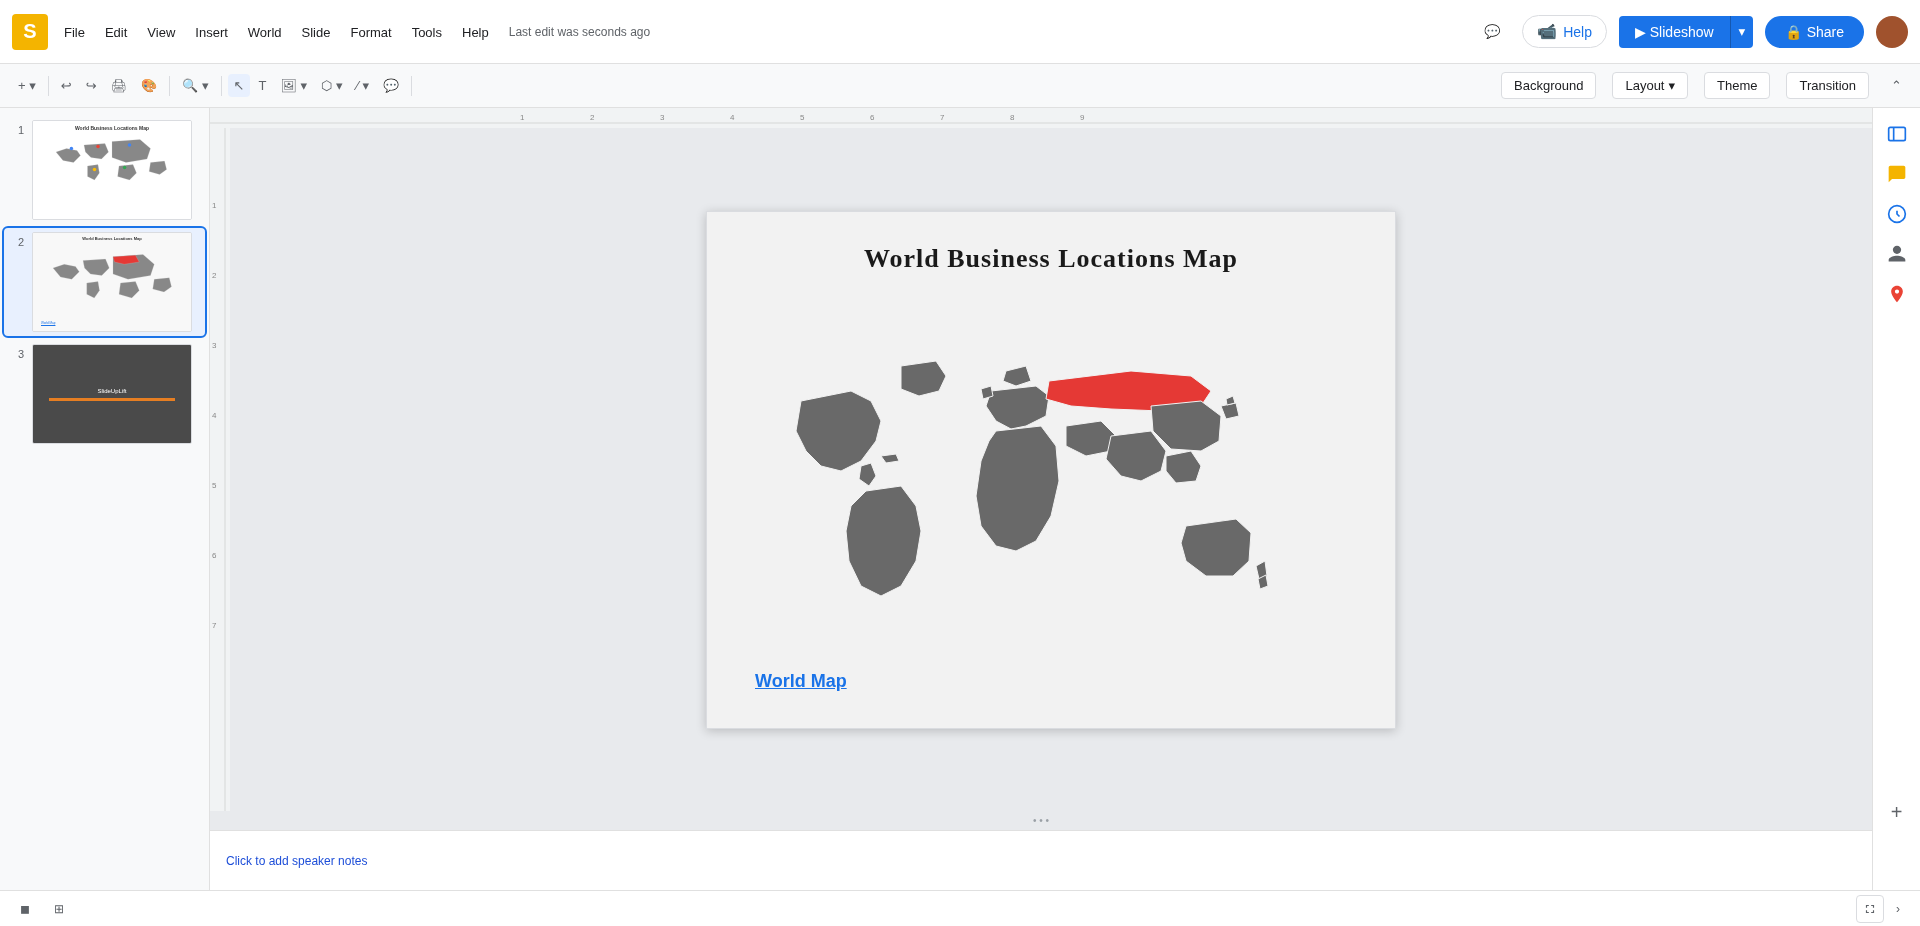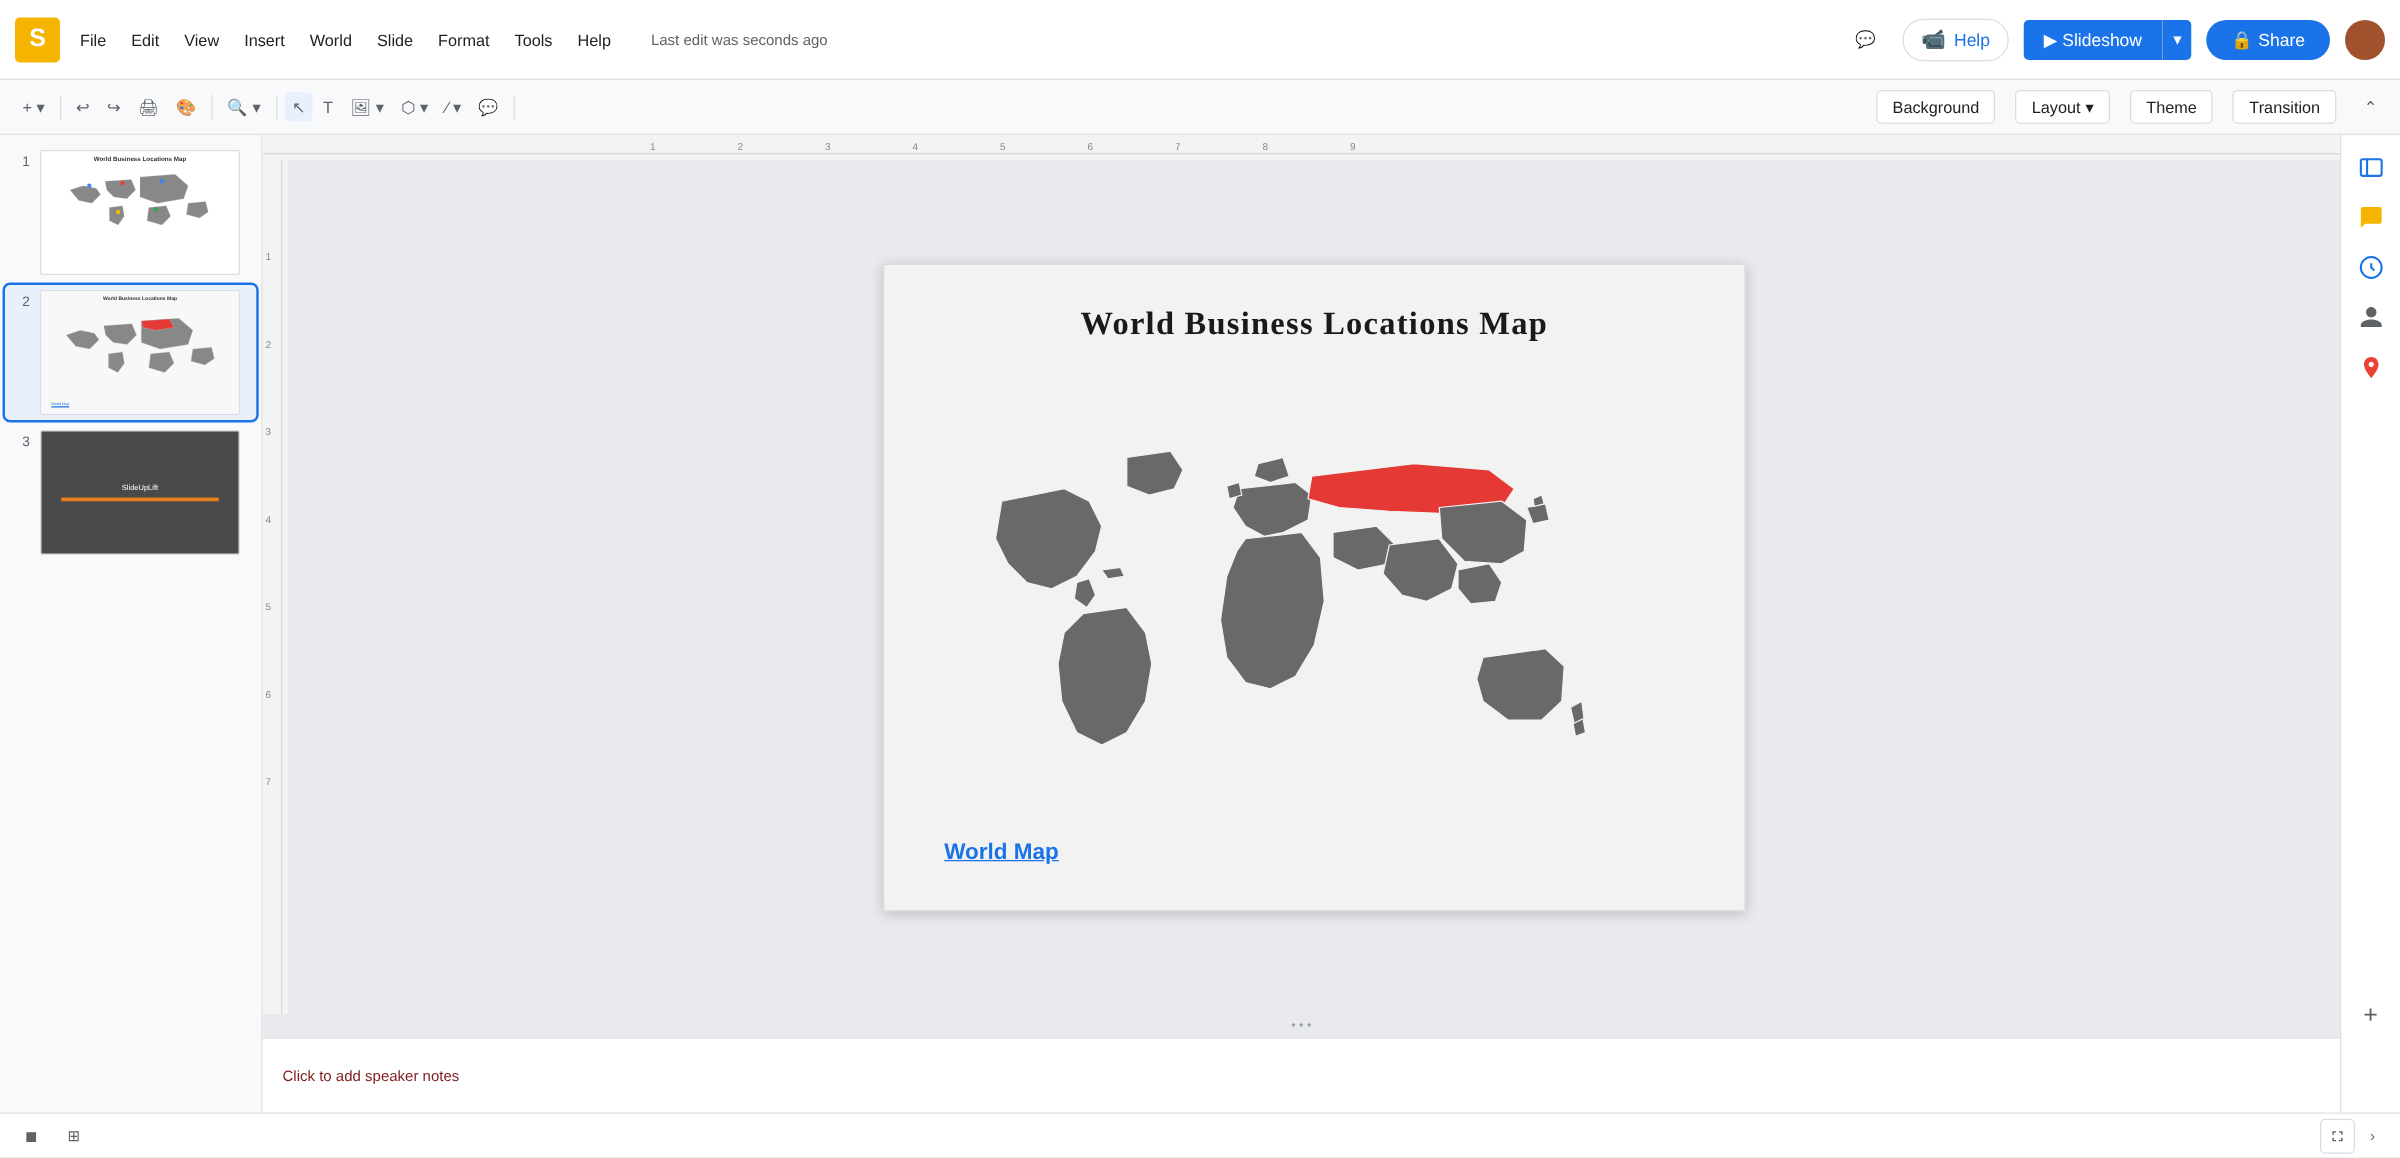--- a/index.html
+++ b/index.html
@@ -17,21 +17,21 @@
       color: white; font-weight: bold; font-size: 20px; flex-shrink: 0;
     }
     #title-section { display: flex; flex-direction: column; flex: 1; }
     #doc-title { font-size: 18px; font-weight: 500; color: #202124; display: flex; align-items: center; gap: 8px; }
     #pptx-badge {
       background: #1a73e8; color: white; font-size: 11px; padding: 2px 6px; border-radius: 3px;
     }
     #title-icons { display: flex; gap: 8px; color: #5f6368; margin-left: 4px; }
     #menu-bar { display: flex; gap: 4px; font-size: 13px; color: #202124; margin-top: 2px; }
     #menu-bar span { padding: 2px 8px; cursor: pointer; border-radius: 4px; }
-    #last-edit { font-size: 12px; color: #5f6368; margin-left: 12px; }
+    #last-edit { font-size: 12px; color: #5f6368; margin-left: 0; }
 
     #topbar-right { display: flex; align-items: center; gap: 12px; margin-left: auto; }
     #comment-btn { width: 36px; height: 36px; border-radius: 50%; border: none; background: transparent; cursor: pointer; display: flex; align-items: center; justify-content: center; color: #5f6368; }
     #meet-btn { display: flex; align-items: center; gap: 6px; border: 1px solid #dadce0; border-radius: 20px; padding: 6px 14px; cursor: pointer; font-size: 14px; background: white; }
     #slideshow-btn { display: flex; align-items: center; gap: 4px; background: #1a73e8; color: white; border: none; border-radius: 4px 0 0 4px; padding: 8px 16px; font-size: 14px; cursor: pointer; }
     #slideshow-dropdown { background: #1a73e8; color: white; border: none; border-left: 1px solid #1558b0; border-radius: 0 4px 4px 0; padding: 8px 8px; cursor: pointer; }
     #share-btn { display: flex; align-items: center; gap: 6px; background: #1a73e8; color: white; border: none; border-radius: 20px; padding: 8px 20px; font-size: 14px; cursor: pointer; font-weight: 400; }
     #avatar { width: 32px; height: 32px; border-radius: 50%; background: #a0522d; overflow: hidden; }
 
     
@@ -98,21 +98,21 @@
     #world-map-svg { width: 560px; height: 300px; }
     #world-map-link {
       position: absolute; bottom: 36px; left: 48px;
       color: #1a73e8; font-size: 18px; font-weight: bold;
       text-decoration: underline; cursor: pointer;
     }
 
     
     #notes-area {
       height: 60px; background: white; border-top: 1px solid #e0e0e0;
-      padding: 8px 16px; font-size: 12px; color: #7f1d1d; cursor: text;
+      padding: 8px 16px; font-size: 12px; color: #1d4ed8; cursor: text;
       display: flex; align-items: center;
     }
 
     
     #right-sidebar {
       width: 48px; background: #fff; border-left: 1px solid #e0e0e0;
       display: flex; flex-direction: column; align-items: center; padding-top: 8px; gap: 4px;
     }
     .rs-icon { width: 36px; height: 36px; border-radius: 50%; display: flex; align-items: center; justify-content: center; cursor: pointer; color: #5f6368; }
     .rs-plus { margin-top: auto; margin-bottom: 60px; font-size: 20px; }

